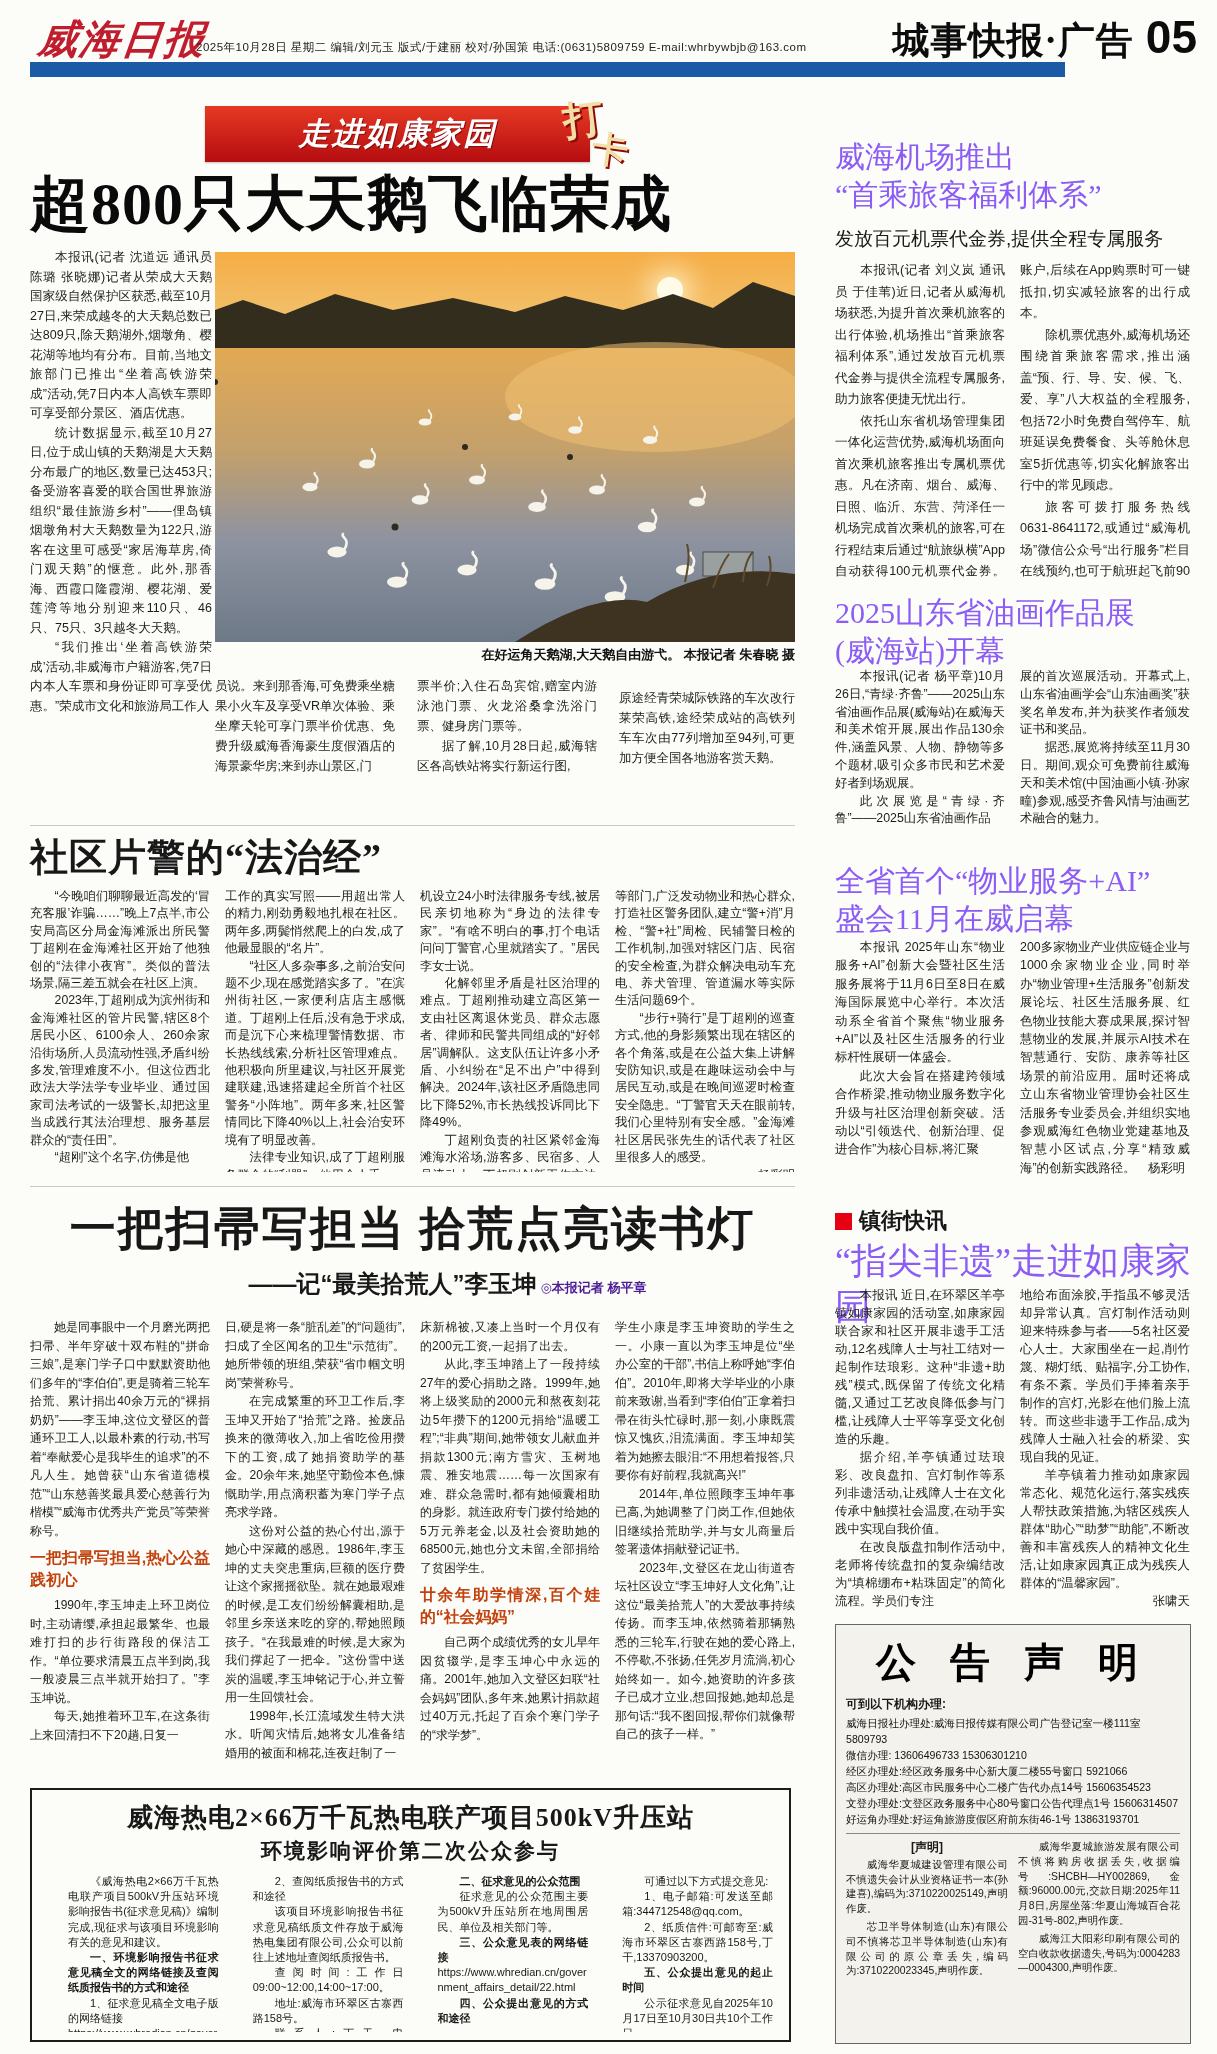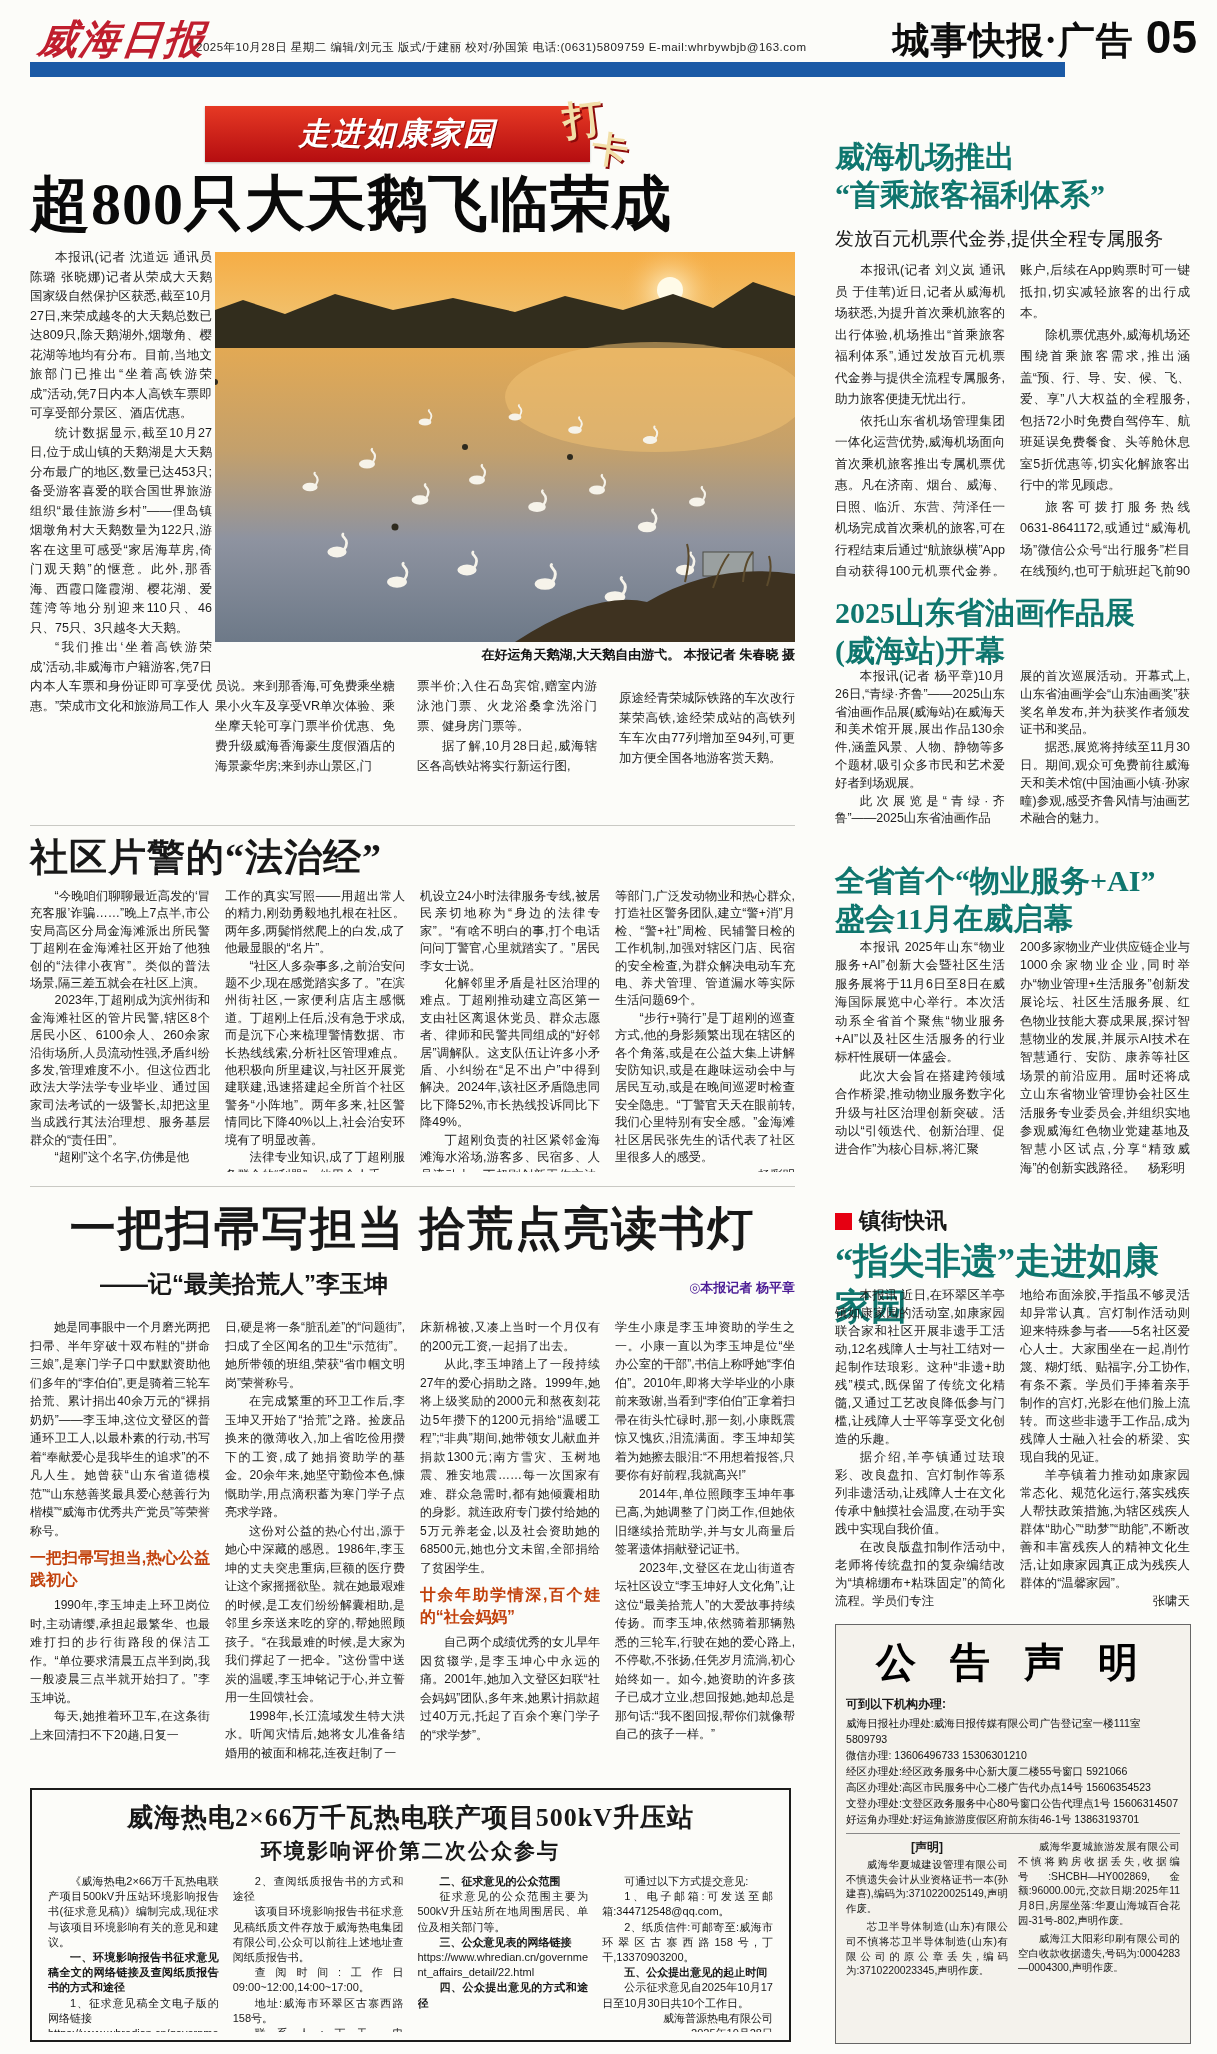--- a/index.html
+++ b/index.html
@@ -24,21 +24,21 @@
   .stamp1{left:563px;top:92px;font-size:40px;font-weight:900;color:#f2dfa8;transform:rotate(-7deg);
           text-shadow:2px 2px 0 #8c0a0a;z-index:3;}
   .stamp2{left:592px;top:126px;font-size:36px;font-weight:900;color:#f2dfa8;transform:rotate(8deg);
           text-shadow:2px 2px 0 #8c0a0a;z-index:3;}
 
   
   .lead-headline{left:30px;top:164px;width:765px;font-size:60px;font-weight:900;letter-spacing:1px;
                  white-space:nowrap;color:#0a0a0a;}
   .police-headline{left:30px;top:832px;font-size:38px;font-weight:900;letter-spacing:1px;}
   .li-headline{left:30px;top:1198px;width:765px;text-align:center;font-size:46px;font-weight:900;letter-spacing:2px;white-space:nowrap;}
-  .li-sub-row{left:30px;top:1268px;width:765px;display:flex;align-items:baseline;gap:4px;justify-content:space-between;padding-left:70px;box-sizing:border-box;}
+  .li-sub-row{left:30px;top:1268px;width:765px;display:flex;align-items:baseline;gap:4px;justify-content:center;padding-left:70px;box-sizing:border-box;}
   .li-subtitle{font-size:24px;font-weight:700;}
   .li-byline{font-size:13px;font-weight:700;color:#4c1d95;}
 
   
   .jcol{text-align:justify;overflow:hidden;color:#1c1c1c;}
   .jcol p{margin:0;text-indent:2em;}
   .jcol p.ni{text-indent:0;}
   .jcol p.by{text-indent:0;text-align:right;}
   .jcol p.sub{text-indent:0;font-weight:700;font-size:1.32em;line-height:1.4;margin:7px 0 5px 0;color:#c2410c;}
 
@@ -49,31 +49,31 @@
   .r-col{font-size:12.6px;line-height:21.5px;}
   .p-col{font-size:12.4px;line-height:17.8px;}
   .a-col{font-size:12.4px;line-height:18.4px;}
   .t-col{font-size:12.4px;line-height:18px;}
 
   .caption{left:215px;top:646px;width:580px;text-align:right;font-size:13px;font-weight:700;color:#111;}
 
   .rule{position:absolute;height:1px;background:#c9c9c4;}
 
   
-  .r-title{left:835px;width:356px;font-weight:700;font-size:30px;line-height:1.28;color:#0f766e;}
+  .r-title{left:835px;width:356px;font-weight:400;font-size:30px;line-height:1.28;color:#8b5cf6;}
   .r-subtitle{left:835px;width:356px;font-size:19px;font-weight:500;color:#1a1a1a;}
   .sec-head{left:835px;top:1206px;display:flex;align-items:center;gap:7px;font-size:22px;font-weight:700;}
   .red-sq{width:17px;height:17px;background:#e60012;display:inline-block;}
 
   
   .ad-box{left:30px;top:1788px;width:761px;height:254px;border:2px solid #1c1c1c;background:#fcfcf9;box-sizing:border-box;padding:10px 16px 8px 16px;}
   .ad-t1{text-align:center;font-weight:900;font-size:26px;letter-spacing:1px;}
   .ad-t2{text-align:center;font-weight:900;font-size:21px;letter-spacing:2px;margin-top:2px;}
   .ad-cols{display:flex;gap:14px;margin-top:9px;}
-  .ad-col{flex:1;font-size:11px;line-height:15.2px;text-align:justify;overflow:hidden;height:158px;}
+  .ad-col{flex:1;font-size:11px;line-height:15.2px;text-align:justify;overflow:hidden;height:158px;margin-left:20px;}
   .ad-col p{margin:0;text-indent:2em;}
   .ad-col p.bold{font-weight:700;text-indent:2em;}
   .ad-col p.url{text-indent:0;word-break:break-all;}
   .ad-col p.by{text-indent:0;text-align:right;}
 
   
   .notice-box{left:835px;top:1624px;width:356px;height:420px;border:1px solid #666;background:#f4f2ec;
               box-sizing:border-box;padding:10px 10px 8px 10px;}
   .notice-title{text-align:center;font-weight:900;font-size:40px;letter-spacing:12px;font-family:"Liberation Serif","DejaVu Serif",serif;color:#000;}
   .notice-intro{font-size:12px;font-weight:700;margin-top:6px;}

